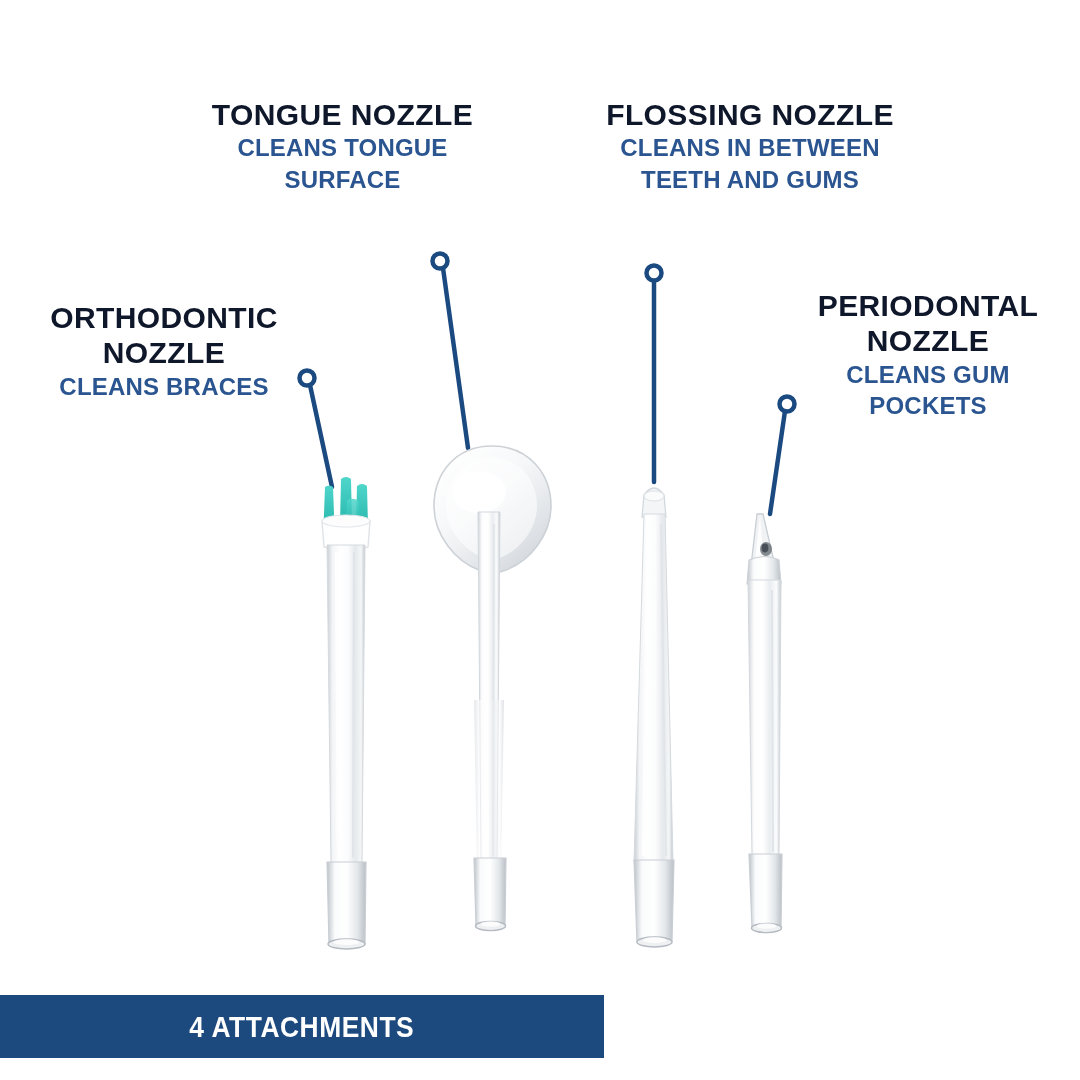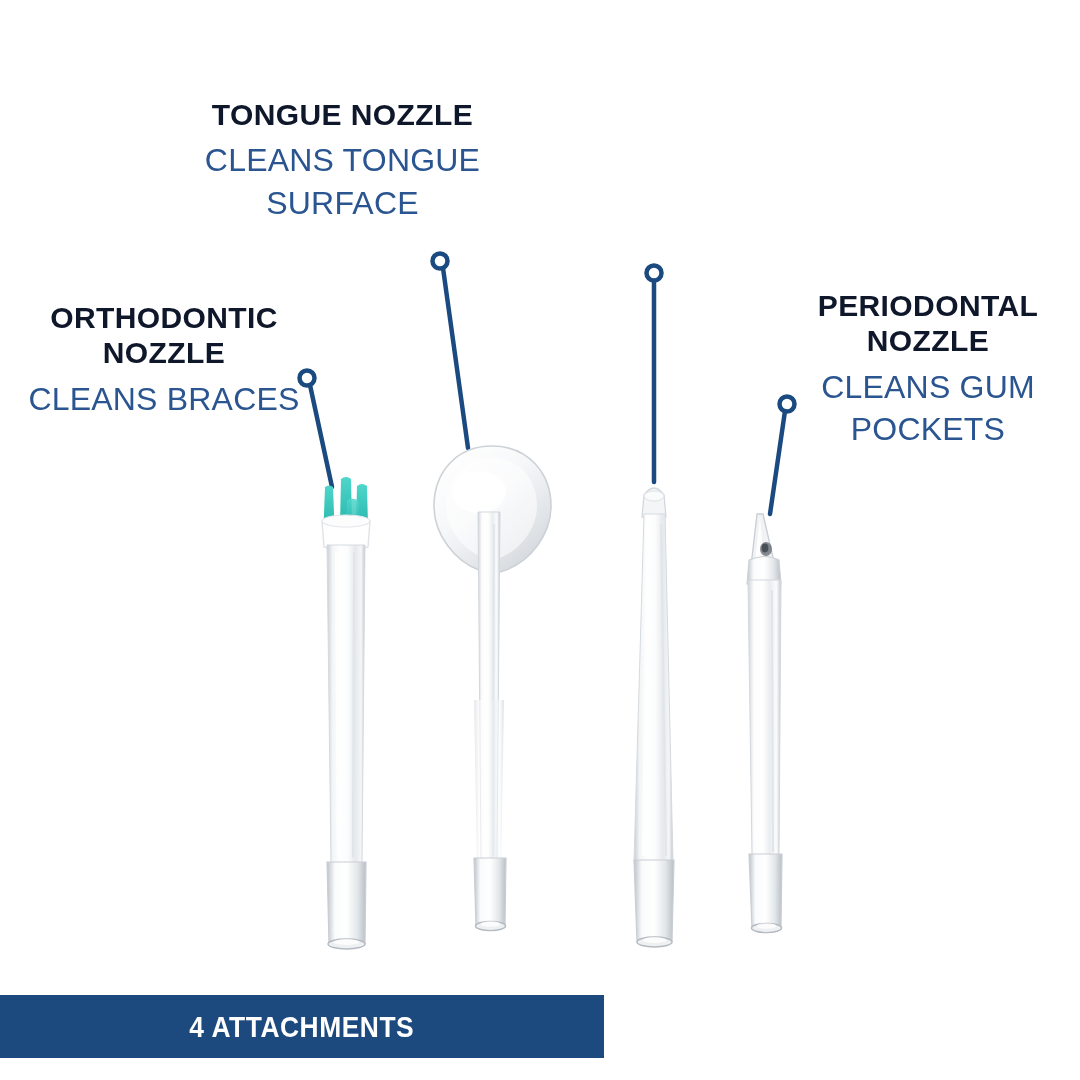--- a/index.html
+++ b/index.html
@@ -32,26 +32,26 @@
   .callout .title {
     font-weight: bold;
     font-size: 30px;
     letter-spacing: 0.4px;
     color: #0f172a;
     text-transform: uppercase;
     line-height: 1.18;
     white-space: pre-line;
   }
   .callout .subtitle {
-    font-weight: normal;
-    font-size: 32px;
+    font-weight: bold;
+    font-size: 24px;
     color: #2a5590;
     text-transform: uppercase;
     line-height: 1.32;
-    margin-top: 7px;
+    margin-top: 0;
     letter-spacing: 0.2px;
     white-space: pre-line;
   }
 
   
   #callout-orthodontic { left: 14px;  top: 300px; width: 300px; }
   #callout-tongue      { left: 170px; top: 97px;  width: 345px; }
   #callout-flossing    { left: 560px; top: 97px;  width: 380px; }
   #callout-periodontal { left: 778px; top: 288px; width: 300px; }
 
@@ -267,20 +267,25 @@
 NOZZLE</div>
     <div class="subtitle">CLEANS BRACES</div>
   </div>
 
   <div class="callout" id="callout-tongue">
     <div class="title">TONGUE NOZZLE</div>
     <div class="subtitle">CLEANS TONGUE
 SURFACE</div>
   </div>
 
+  <div class="callout" id="callout-flossing">
+    <div class="title">FLOSSING NOZZLE</div>
+    <div class="subtitle">CLEANS IN BETWEEN
+TEETH AND GUMS</div>
+  </div>
 
   <div class="callout" id="callout-periodontal">
     <div class="title">PERIODONTAL
 NOZZLE</div>
     <div class="subtitle">CLEANS GUM
 POCKETS</div>
   </div>
 
   <div id="banner">
     <div id="banner-bar">

